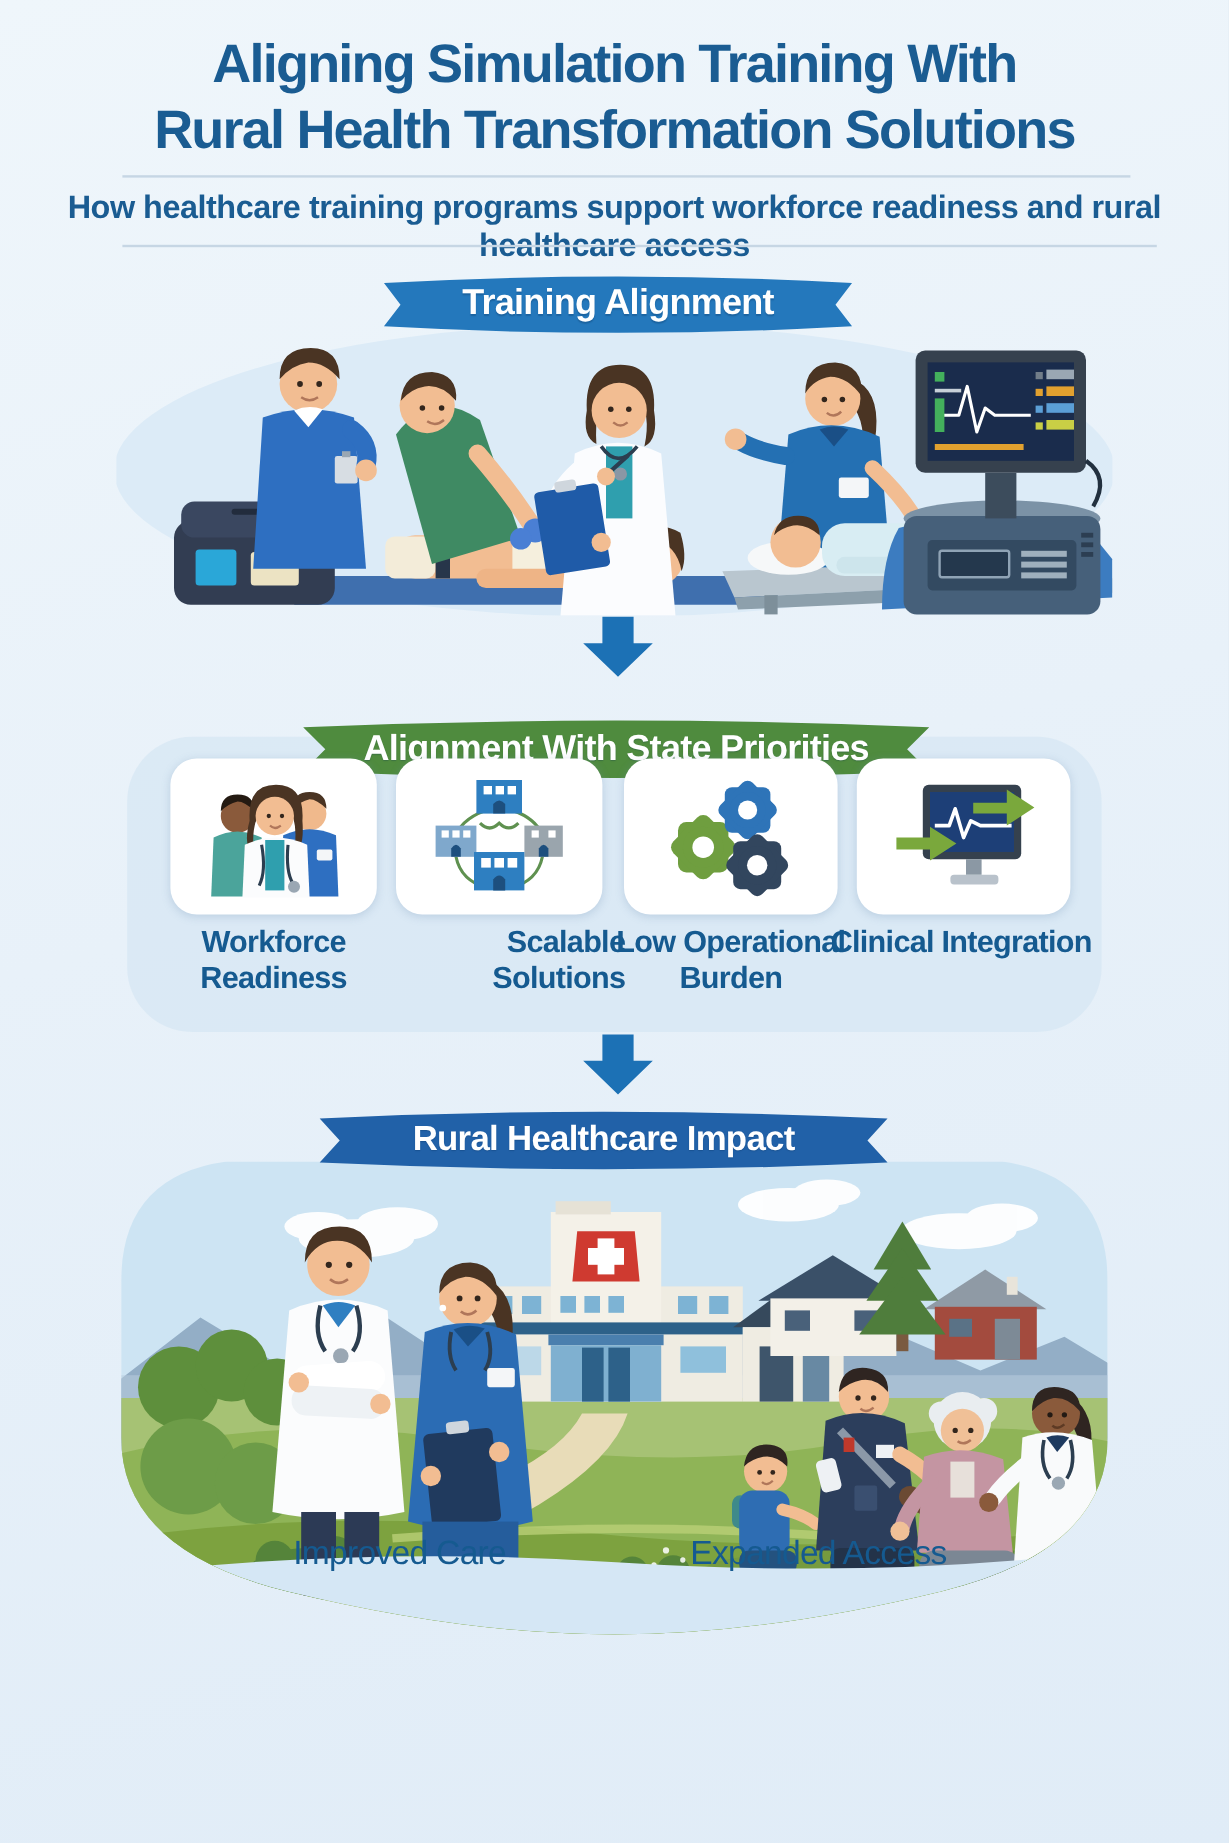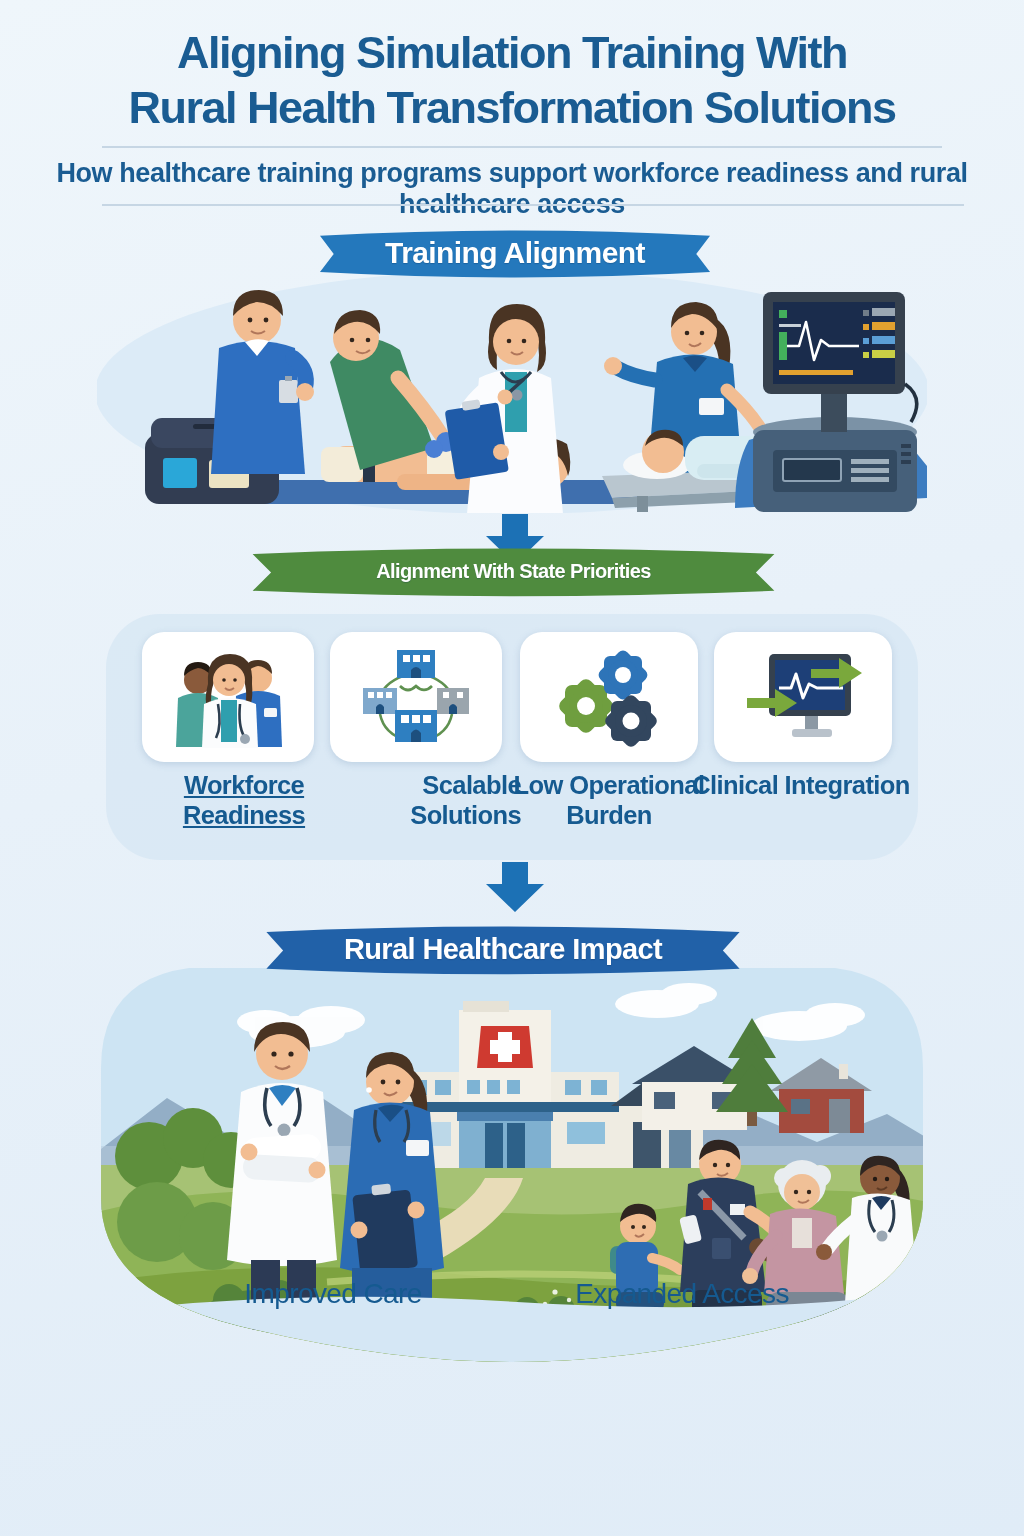--- a/index.html
+++ b/index.html
@@ -15,21 +15,21 @@
   #rule2{top:204px;left:102px;width:862px;}
   .subtitle{position:absolute;top:158px;left:0;width:100%;text-align:center;
             color:var(--title-text,#1a5c92);font-size:27px;font-weight:bold;
             letter-spacing:-0.4px;}
   
   .ribbon{position:absolute;display:flex;align-items:center;justify-content:center;}
   .ribbon svg{position:absolute;inset:0;width:100%;height:100%;}
   .ribbon span{position:relative;color:#fff;font-weight:bold;letter-spacing:-0.6px;
                text-shadow:0 1px 1px rgba(0,40,80,.25);}
   #ribbon-training{left:318px;top:225px;width:394px;height:56px;font-size:30px;}
-  #ribbon-alignment{left:250px;top:543px;width:527px;height:57px;font-size:20px;}
+  #ribbon-alignment{left:250px;top:595px;width:527px;height:57px;font-size:30px;}
   #ribbon-impact{left:264px;top:921px;width:478px;height:57px;font-size:29px;}
   .ribbon.blue path{fill:var(--banner-blue,#2478bc);}
   .ribbon.green path{fill:var(--banner-green,#4f8b3e);}
   .ribbon.navy path{fill:var(--banner-dark-blue,#2161a8);}
   
   .flow-arrow{position:absolute;width:66px;height:52px;}
   #arrow1{left:482px;top:513px;}
   #arrow2{left:482px;top:861px;}
   .flow-arrow path{fill:var(--arrow-blue,#1c71b5);}
   
@@ -43,21 +43,21 @@
         box-shadow:0 2px 7px rgba(110,145,180,.28);
         display:flex;align-items:center;justify-content:center;}
   #card-workforce{left:142px;width:172px;}
   #card-scalable{left:330px;width:172px;}
   #card-burden{left:520px;width:178px;}
   #card-clinical{left:714px;width:178px;}
   .card svg{width:130px;height:110px;}
   .card-label{position:absolute;top:771px;text-align:center;
               color:var(--label-text,#155a90);font-weight:bold;font-size:25.5px;
               line-height:1.17;letter-spacing:-0.6px;width:210px;}
-  #label-workforce{left:139px;text-decoration:underline;}
+  #label-workforce{left:123px;}
   #label-scalable{left:311px;text-align:right;}
   #label-burden{left:504px;}
   #label-clinical{left:681px;width:240px;}
   
   .impact-label{position:absolute;color:var(--label-text,#155a90);font-weight:normal;
                 font-size:28px;letter-spacing:-0.6px;transform:translateX(-50%);
                 white-space:nowrap;}
   #label-improved{left:236px;top:318px;}
   #label-expanded{left:585px;top:318px;}
 </style>

